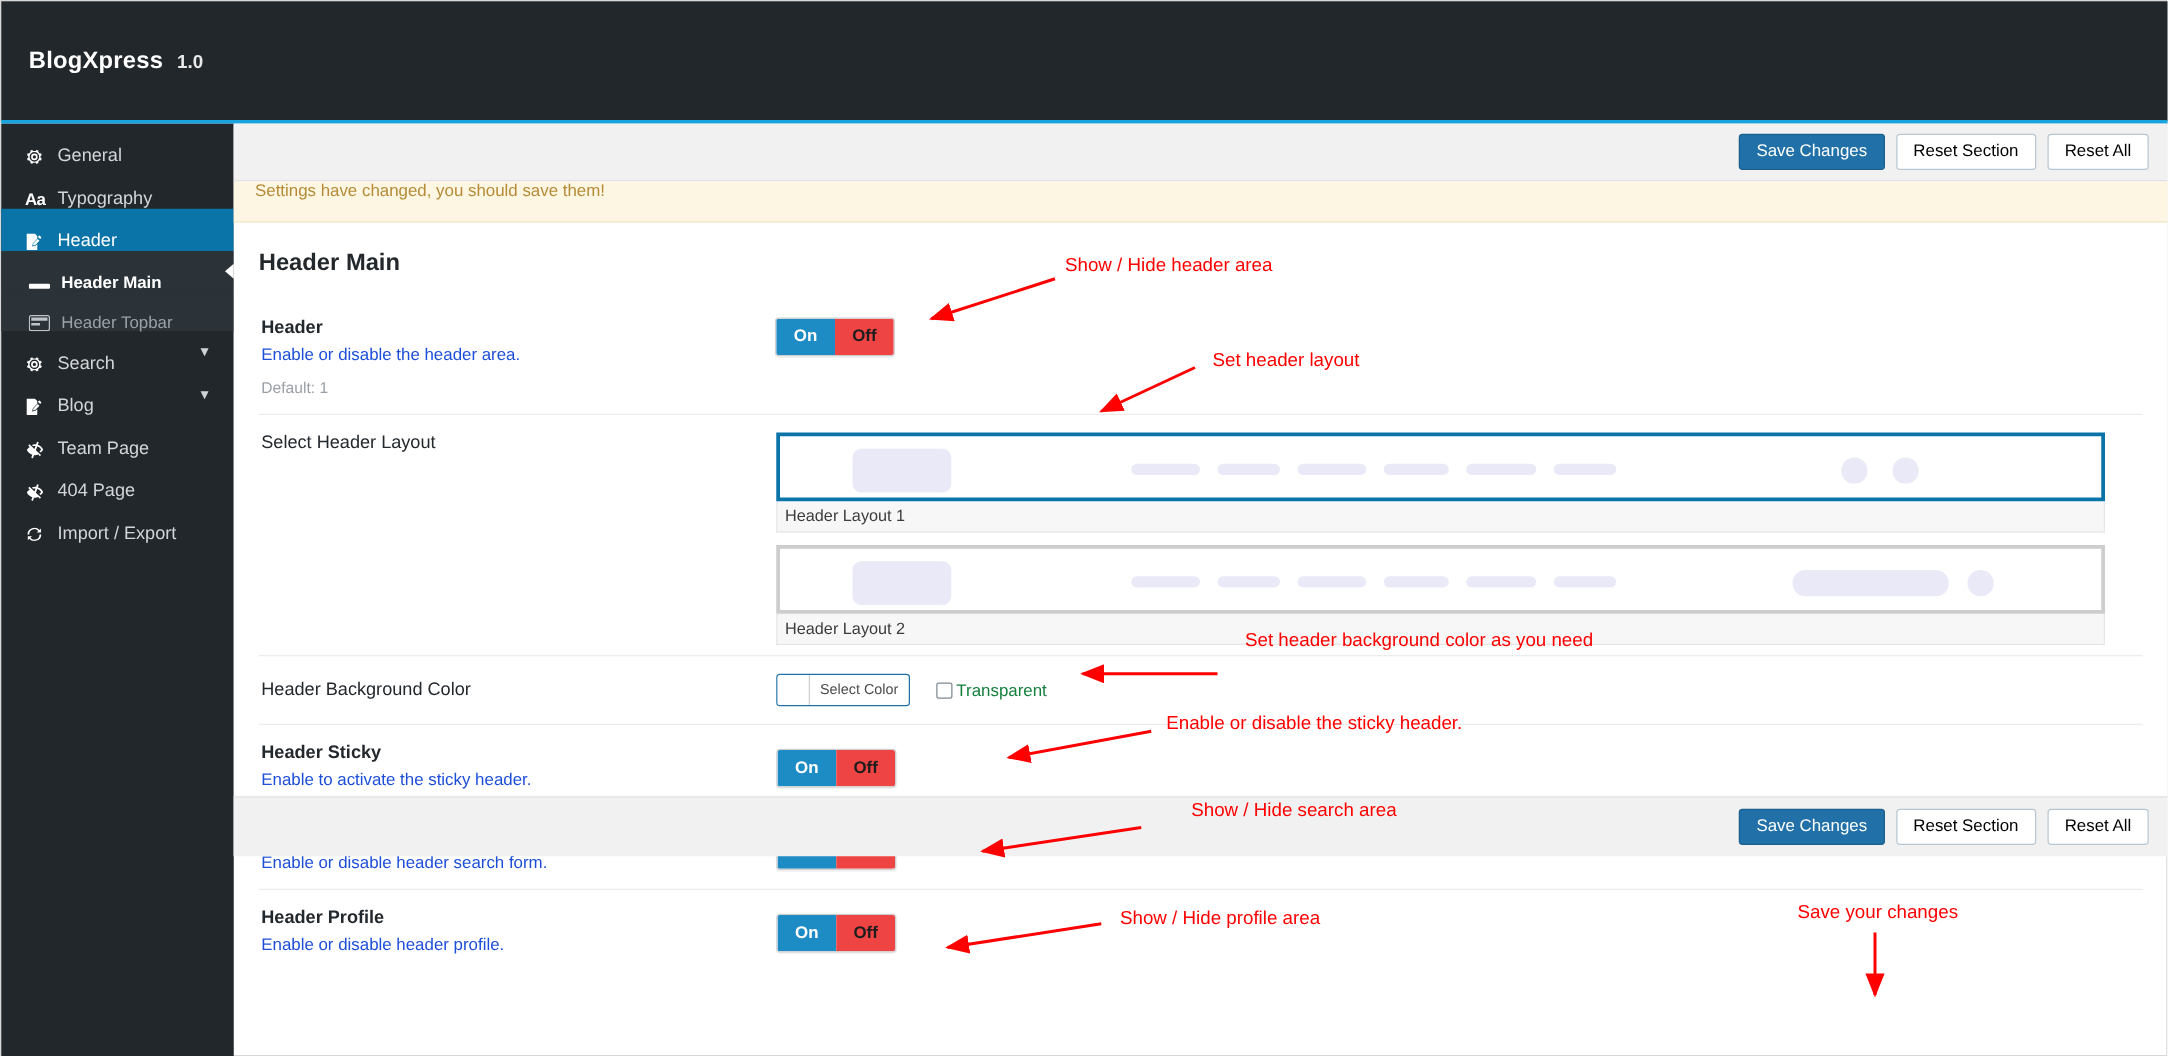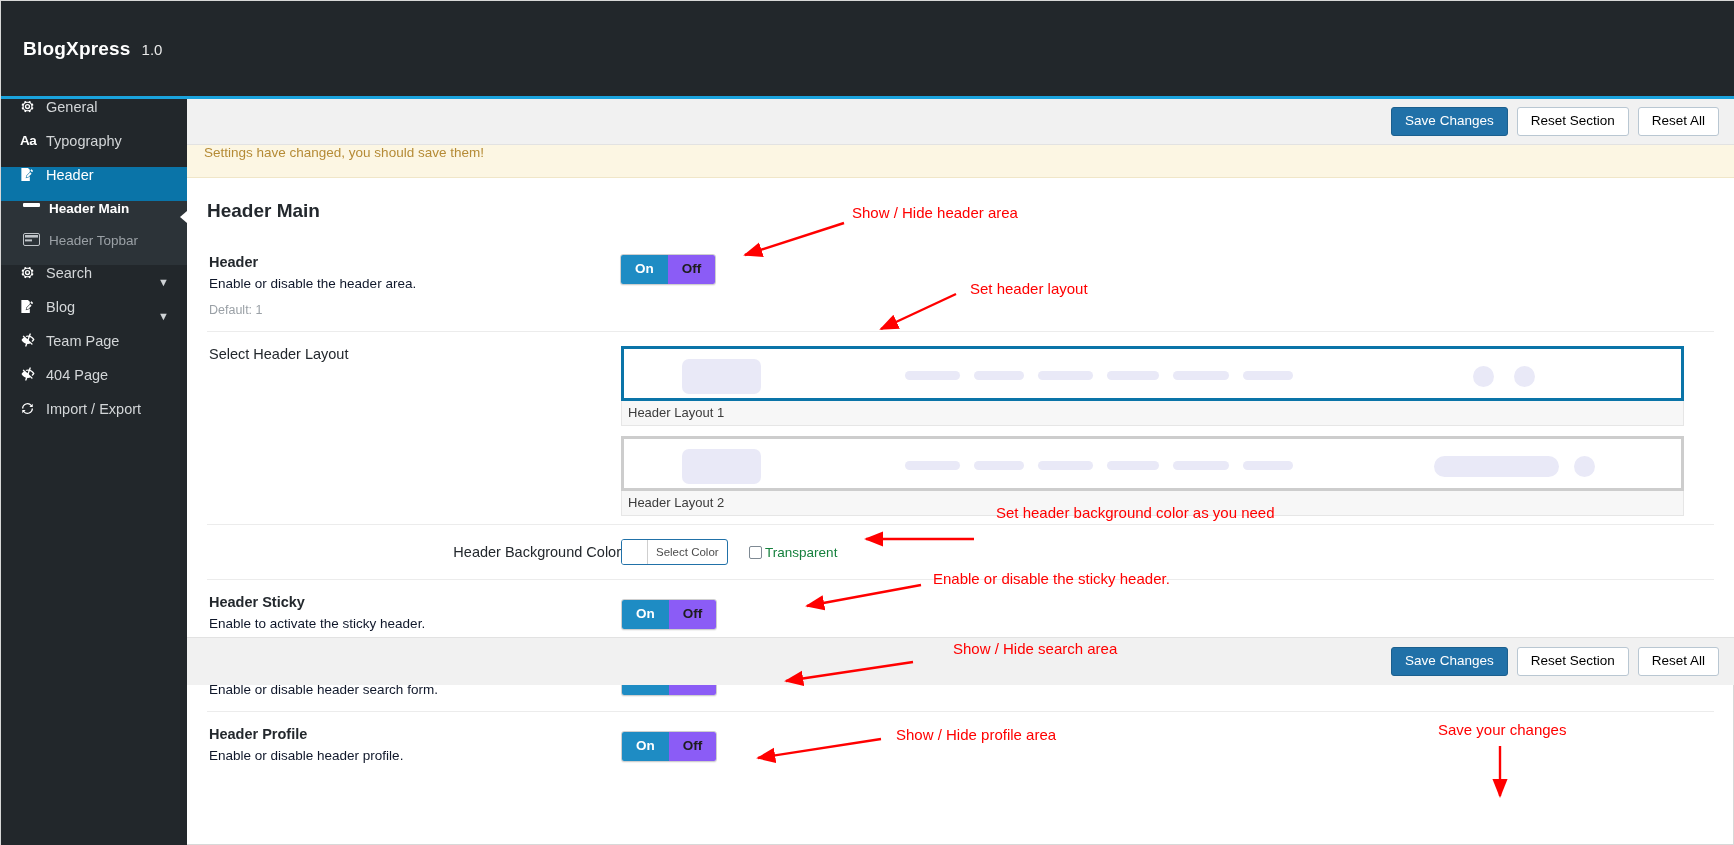--- a/index.html
+++ b/index.html
@@ -21,36 +21,36 @@
     position: absolute; left: 0; top: 0;
     width: 1734px; height: 96px;
     background: #22272b;
     display: flex; align-items: center;
     padding-left: 22px;
   }
   .brand-name {
     color: #ffffff; font-size: 19px; font-weight: bold; letter-spacing: .2px;
   }
   .brand-ver {
-    color: #e9e9e9; font-size: 15px; margin-left: 11px; font-weight: normal;
+    color: #e9e9e9; font-size: 15px; margin-left: 11px; font-weight: bold;
   }
   .brand-rule {
     position: absolute; left: 0; top: 95px; width: 1734px; height: 3px;
     background: #1aa3dd;
   }
 
   
   .sidebar {
     position: absolute; left: 0; top: 98px;
     width: 186px; height: 747px;
     background: #22272b;
   }
   .nav-item {
     position: relative;
-    display: flex; align-items: flex-start;
+    display: flex; align-items: flex-end;
     height: 34px;
     padding-left: 19px;
     color: #d3d6d8;
     font-size: 14.5px;
     cursor: pointer;
     white-space: nowrap;
   }
   .nav-item .ico {
     width: 26px; flex: 0 0 26px;
     font-size: 15px; color: #ffffff;
@@ -124,35 +124,35 @@
   .row {
     position: relative;
     display: flex;
     border-top: 1px solid #ececec;
     min-height: 58px;
     padding: 14px 0 14px 0;
   }
   .row:first-child { border-top: none; }
   .row-label { width: 414px; flex: 0 0 414px; padding-left: 2px; }
   .row-title { font-size: 14.5px; color: #23282d; font-weight: bold; }
-  .row-desc  { font-size: 13.5px; color: #0f172a; margin-top: 6px; }
+  .row-desc  { font-size: 13.5px; color: #1d4ed8; margin-top: 6px; }
   .row-default { font-size: 12.5px; color: #9aa0a6; margin-top: 12px; }
   .row-field { flex: 1 1 auto; position: relative; }
 
   
   .toggle {
     display: inline-flex; border: 1px solid #cfcfcf; border-radius: 3px;
     overflow: hidden; background: #ffffff; cursor: pointer;
     box-shadow: 0 1px 1px rgba(0,0,0,.06);
   }
   .toggle .seg {
     padding: 6px 14px 7px; font-size: 13.5px; font-weight: bold; line-height: 1.15;
   }
   .toggle .on  { background: #1e8cc4; color: #ffffff; text-align: right; }
-  .toggle .off { background: #8b5cf6; color: #1d1d1d; text-align: right; }
+  .toggle .off { background: #ef4444; color: #1d1d1d; text-align: right; }
 
   
   .layouts { width: 1063px; }
   .layout-card {
     border: 3px solid #cdcdcd; background: #ffffff;
     height: 55px; position: relative;
   }
   .layout-card.sel { border-color: #0a74a8; }
   .layout-cap {
     background: #f7f7f7; border: 1px solid #e6e6e6; border-top: none;
@@ -387,21 +387,21 @@
               <div class="lp-pill" style="left:810px;width:125px;"></div>
               <div class="lp-dot" style="left:950px;"></div>
             </div>
             <div class="layout-cap">Header Layout 2</div>
           </div>
         </div>
       </div>
 
       <div class="row" style="align-items:center;min-height:52px;">
         <div class="row-label">
-          <div class="row-title" style="font-weight:normal;text-align:right;">Header Background Color</div>
+          <div class="row-title" style="font-weight:normal;">Header Background Color</div>
         </div>
         <div class="row-field">
           <span class="colorpick">
             <span class="swatch"></span>
             <span class="cp-label">Select Color</span>
           </span>
           <span class="chk-wrap">
             <span class="chkbox"></span>
             <span>Transparent</span>
           </span>

